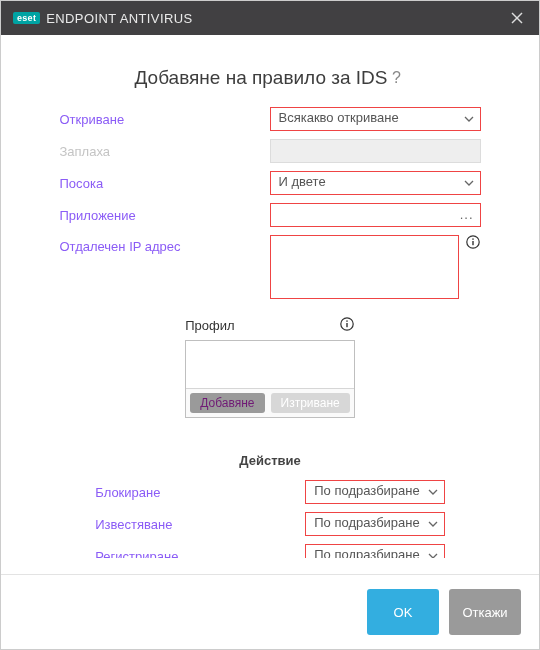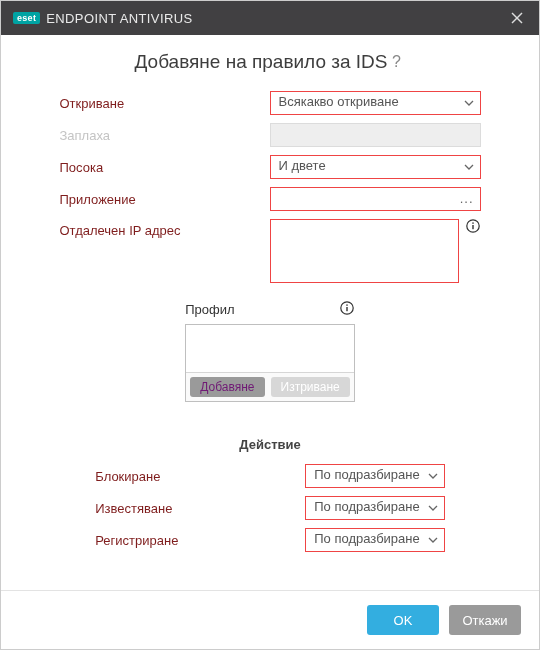--- a/index.html
+++ b/index.html
@@ -1,28 +1,28 @@
 <!DOCTYPE html>
 <html><head>
 <meta charset="utf-8">
 <style>
   * { box-sizing: border-box; margin: 0; padding: 0; }
   html, body { width: 540px; height: 650px; font-family: "Segoe UI", Arial, sans-serif; font-size: 13px; color: #333; background: #fff; }
-  .window { width: 540px; height: 650px; display: flex; flex-direction: column; border: 1px solid #ccc; }
+  .window { width: 540px; height: 650px; display: flex; flex-direction: column; border: 1px solid #ccc; gap: 16px; }
   .titlebar { height: 34px; background: #414042; color: #fff; display: flex; align-items: center; padding: 0 10px 0 12px; }
   .brand-badge { background: #00a3a3; color: #fff; font-size: 9px; font-weight: bold; padding: 1px 4px; border-radius: 2px; margin-right: 6px; letter-spacing: 0.3px; }
   .titlebar-title { font-size: 13px; font-weight: 400; letter-spacing: 0.4px; flex: 1; color:#e9e9e9; }
   .titlebar-close { width: 24px; text-align: center; color: #ddd; font-size: 15px; cursor: pointer; }
   .content { flex: 1; padding: 16px 18px 0 18px; display: flex; flex-direction: column; overflow: hidden; align-items: center; }
   .heading-row { display: flex; align-items: center; justify-content: space-between; margin-bottom: 18px; }
   .heading { font-size: 19px; font-weight: 400; color: #3d3d3d; }
   .help-icon { color: #888; font-size: 16px; cursor: pointer; width:18px; text-align:center; }
   .form-rows { display: flex; flex-direction: column; gap: 8px; }
   .row { display: flex; align-items: center; min-height: 24px; }
-  .row .label { width: 210px; color: #7f1d1d; font-size: 13px; }
+  .row .label { width: 210px; color: #8b5cf6; font-size: 13px; }
   .row .label.disabled { color: #c4c4c4; }
   .row .field { flex: 1; position: relative; }
   .select, .textinput, .disabled-input, .textarea {
     width: 100%;
     border: 1px solid #ef4444;
     background: #fff;
     font-size: 13px;
     color: #555;
     font-family: inherit;
   }
@@ -39,21 +39,21 @@
   .profile-section { margin-top: 18px; }
   .profile-header { display:flex; align-items:center; justify-content: space-between; margin-bottom: 6px; }
   .profile-box { border: 1px solid #bfbfbf; background:#fff; height: 78px; display:flex; flex-direction:column; }
   .profile-list { flex:1; }
   .profile-buttons { border-top: 1px solid #d6d6d6; padding: 4px; display:flex; gap:6px; background:#fafafa; }
   .pill-btn { border: none; border-radius: 3px; padding: 3px 10px; font-size: 12px; color:#701a75; cursor:pointer; background:#9a9a9a; }
   .pill-btn.disabled { background:#d7d7d7; color:#fff; cursor:default; }
   .section-divider { border-top:1px solid #e3e3e3; margin: 20px 0 14px 0; }
   .section-title { font-weight:600; color:#444; margin-bottom: 12px; font-size:13px; }
   .footer { border-top:1px solid #e3e3e3; padding: 14px 18px; display:flex; justify-content:flex-end; gap:10px; background:#fff; }
-  .btn { min-width: 72px; height: 30px; border-radius: 3px; border:none; font-size:13px; cursor:pointer; color:#fff; }
+  .btn { min-width: 72px; height: 46px; border-radius: 3px; border:none; font-size:13px; cursor:pointer; color:#fff; }
   .btn-primary { background:#33aee0; }
   .btn-secondary { background:#9a9a9a; }
   .spacer-flex { flex:1; }
 </style>
 </head>
 <body>
 
 <div class="window">
 
   <div class="titlebar">

